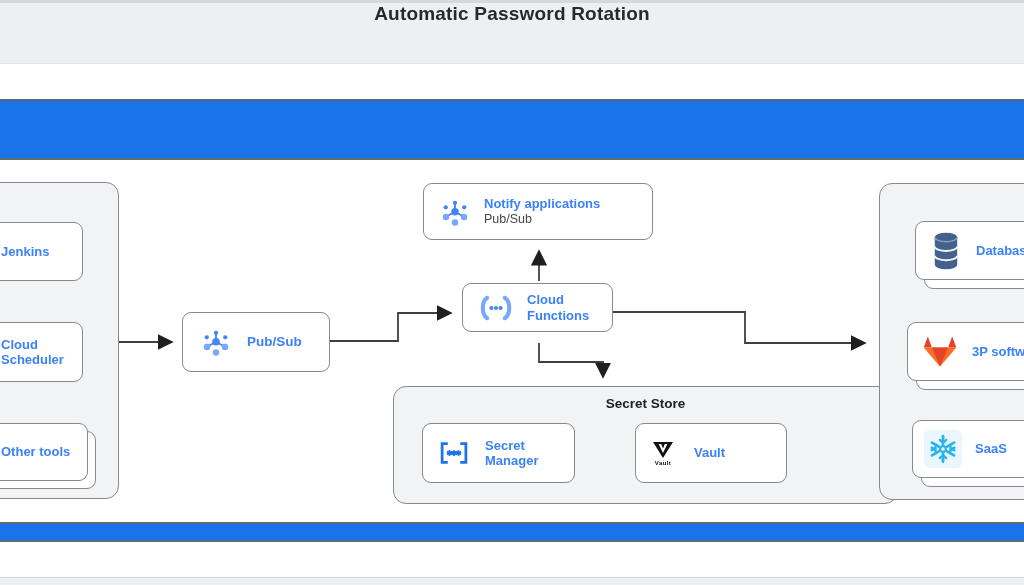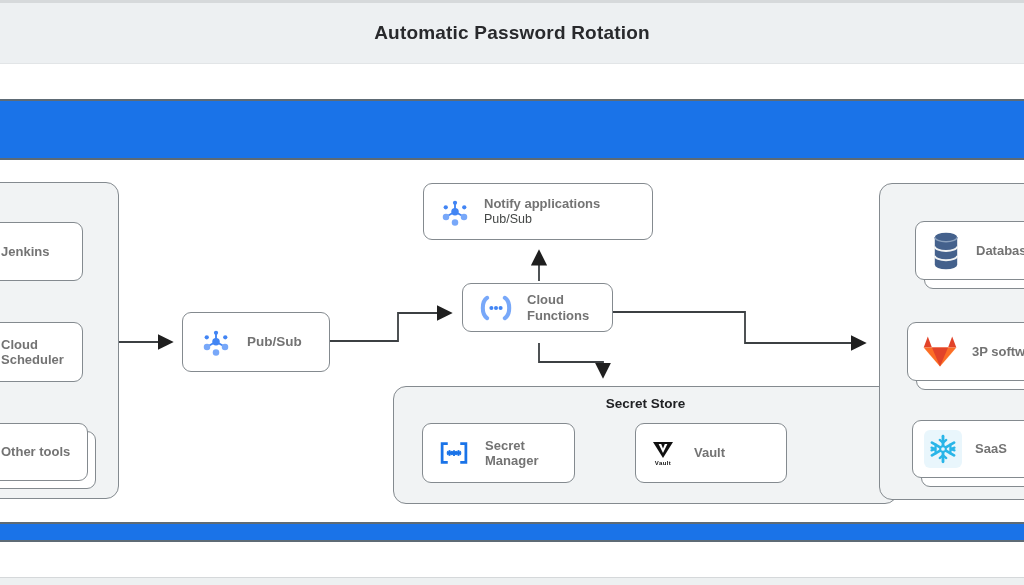--- a/index.html
+++ b/index.html
@@ -3,41 +3,41 @@
 <meta charset="utf-8">
 <style>
   * { margin:0; padding:0; box-sizing:border-box; }
   html,body { width:1024px; height:585px; overflow:hidden; background:#fff;
               font-family:"Liberation Sans", sans-serif; }
   #stage { position:relative; width:1024px; height:585px; background:#fff; overflow:hidden; }
 
   
   .top-strip    { position:absolute; left:0; top:0; width:1024px; height:3px; background:#d6d9db; }
   .header       { position:absolute; left:0; top:3px; width:1024px; height:61px; background:#edf0f2;
-                  border-bottom:1px solid #e2e5e7; display:flex; align-items:center; justify-content:center; }
+                  border-bottom:1px solid #e2e5e7; display:flex; justify-content:center; }
   .header h1    { font-size:19px; font-weight:700; color:#28292c; letter-spacing:.2px; }
   .blue-band-top    { position:absolute; left:0; top:99px;  width:1024px; height:61px; background:#1a73e8;
                       border-top:2px solid #5e6b75; border-bottom:2px solid #5e6b75; }
   .blue-band-bottom { position:absolute; left:0; top:522px; width:1024px; height:20px; background:#1a73e8;
                       border-top:2px solid #5e6b75; border-bottom:2px solid #5e6b75; }
   .bottom-strip { position:absolute; left:0; top:577px; width:1024px; height:8px; background:#edf0f1;
                   border-top:1px solid #d5d8da; }
 
   
   .panel { position:absolute; background:#f1f3f4; border:1.5px solid #848a8f; border-radius:13px; }
   .panel-sources { left:-30px; top:182px; width:149px; height:317px; }
   .panel-targets { left:879px; top:183px; width:176px; height:317px; }
   .panel-secret  { left:393px; top:386px; width:505px; height:118px; }
   .panel-title   { position:absolute; top:9px; left:0; width:100%; text-align:center;
                    font-size:13.5px; font-weight:700; color:#202124; }
 
   
   .node { position:absolute; background:#fff; border:1.5px solid #848a8f; border-radius:9px;
           display:flex; align-items:center; z-index:4; }
-  .node .label { font-size:13px; font-weight:700; color:#737373; line-height:1.18; }
+  .node .label { font-size:13px; font-weight:700; color:#3b82f6; line-height:1.18; }
   .node .sub   { font-size:12.5px; font-weight:400; color:#444746; line-height:1.25; margin-top:1px; }
   .node .icon  { flex:0 0 auto; display:flex; align-items:center; justify-content:center; }
   .shadow-card { position:absolute; background:#fff; border:1.5px solid #848a8f; border-radius:9px; z-index:3; }
 
   .node-jenkins   { left:-22px; top:222px; width:105px; height:59px; }
   .node-scheduler { left:-22px; top:322px; width:105px; height:60px; }
   .node-othertools{ left:-22px; top:423px; width:110px; height:58px; }
   .sc-othertools  { left:-14px; top:431px; width:110px; height:58px; }
   .cutoff-label   { padding-left:22px; }
 

